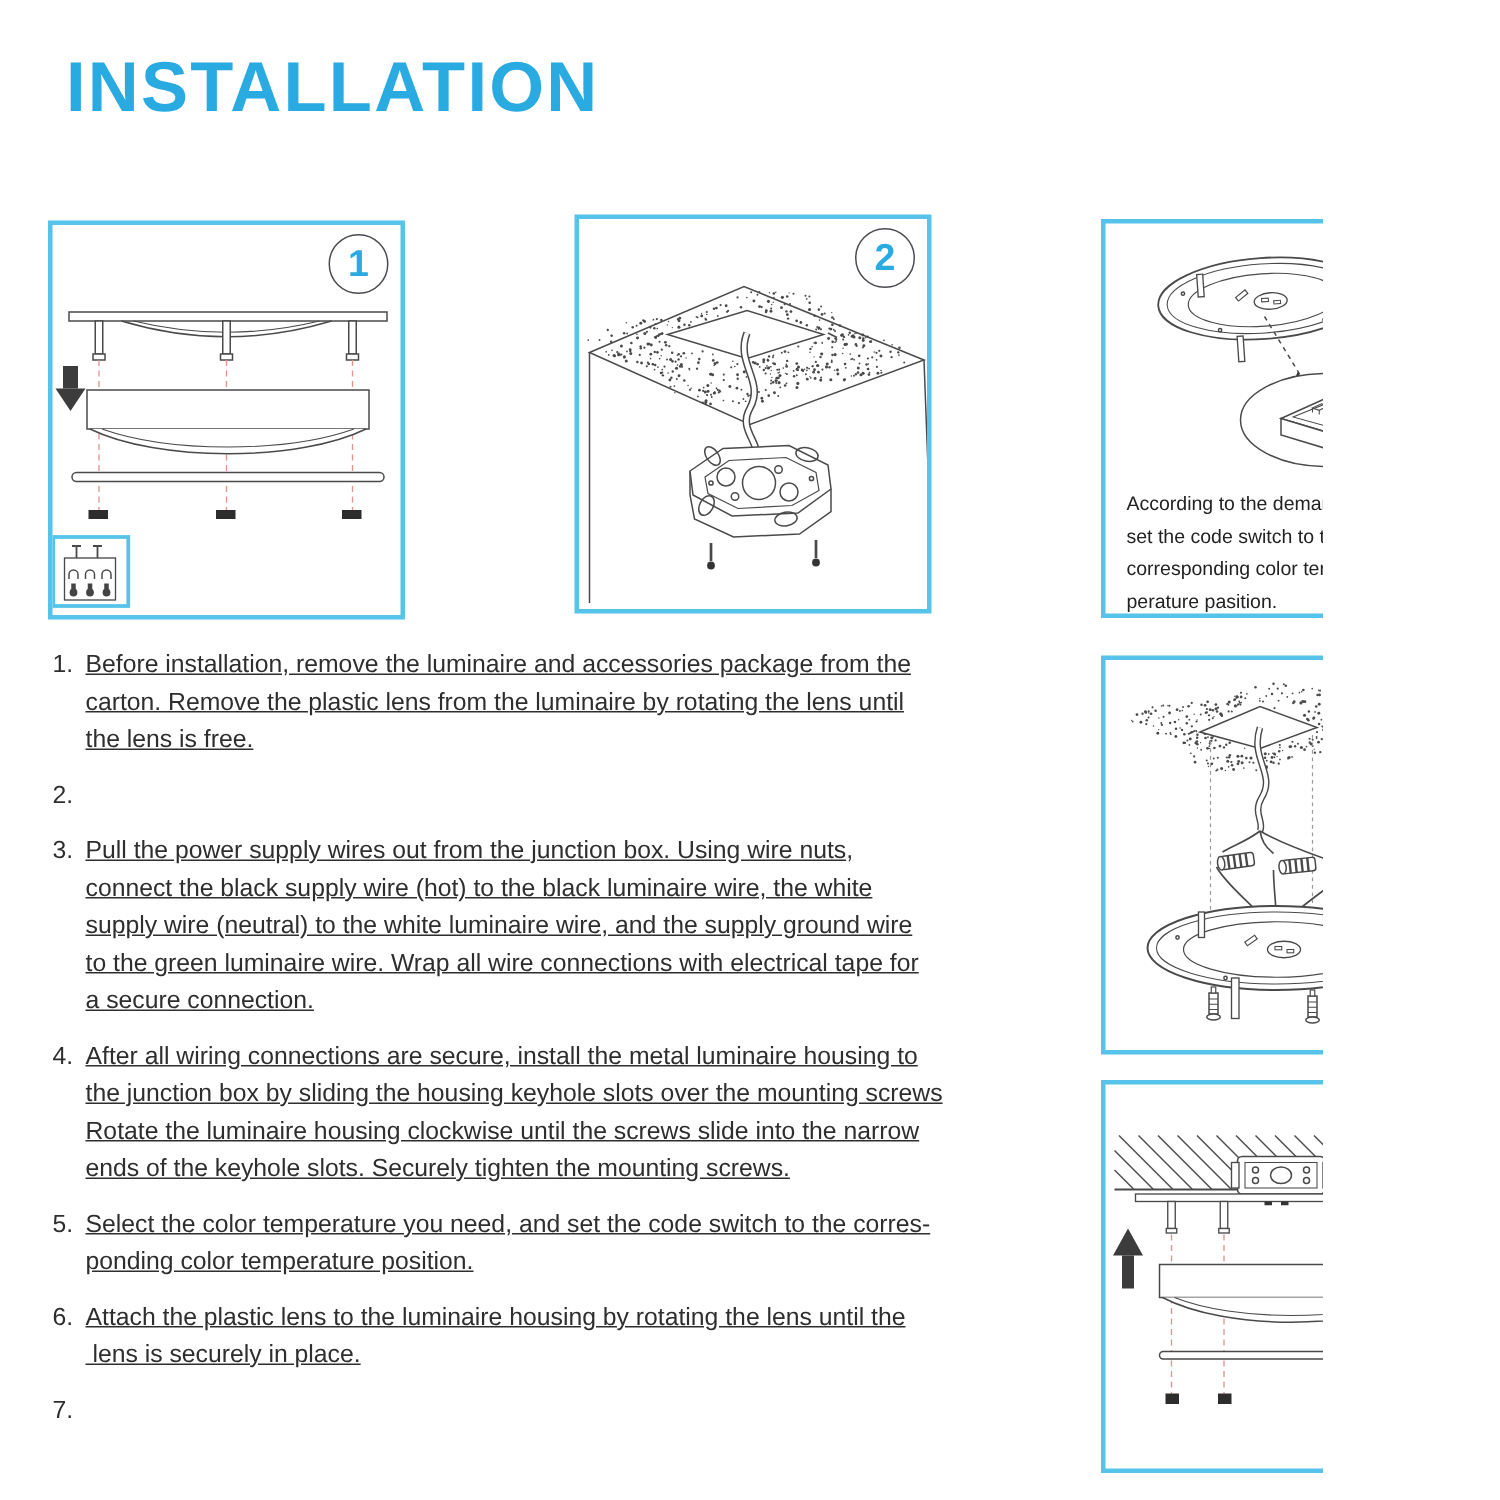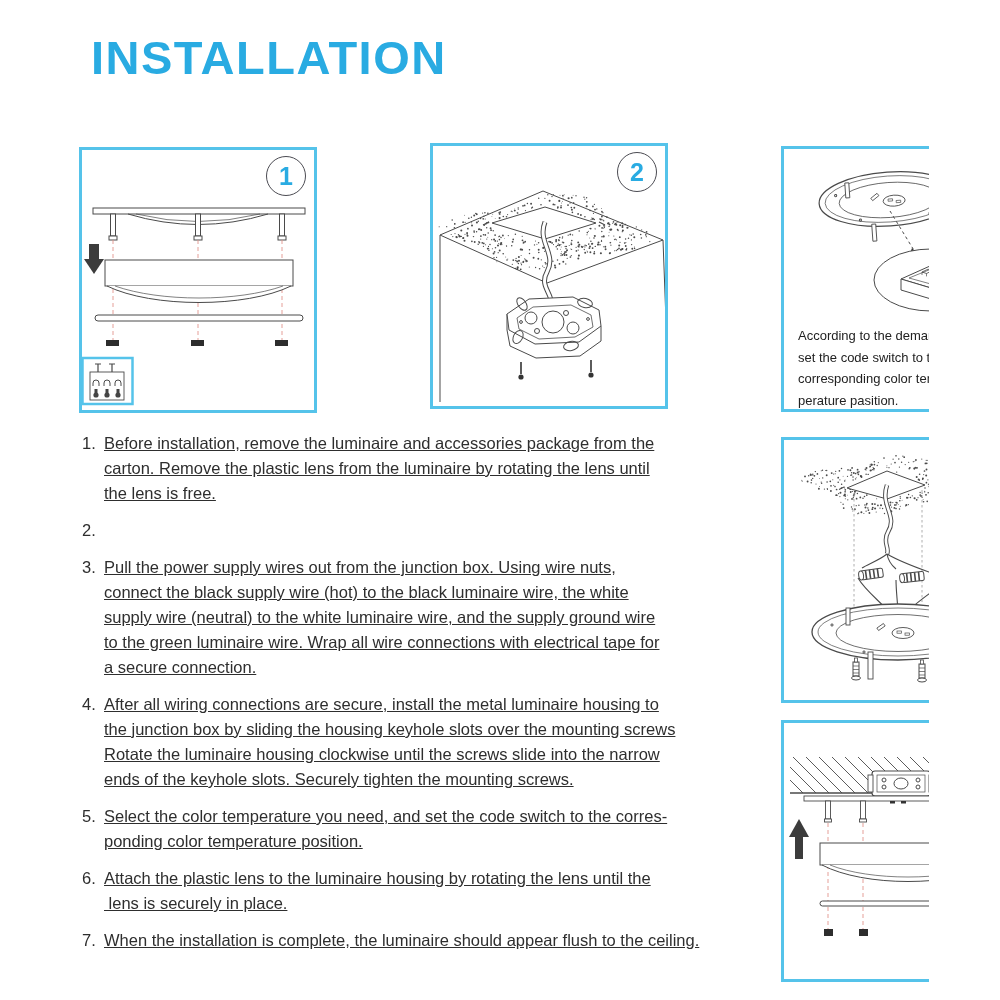--- a/index.html
+++ b/index.html
@@ -4,21 +4,21 @@
 <style>
   :root{
     --accent:#29ABE2;
     --panel-border:#55C3EA;
     --ink:#2e2e2e;
     --line:#4a4a4a;
     --guide:#e2948c;
   }
   *{margin:0;padding:0;box-sizing:border-box;}
   body{font-family:"Liberation Sans",sans-serif;background:#fff;}
-  .page{position:relative;width:882px;height:1000px;background:#fff;overflow:hidden;margin-left:47px;}
+  .page{position:relative;width:882px;height:1000px;background:#fff;overflow:hidden;}
 
   .title{position:absolute;left:44px;top:30px;font-size:47px;font-weight:bold;
          letter-spacing:1.5px;color:var(--accent);}
   .subtitle{position:absolute;left:45px;top:96px;font-size:19px;color:#4d4d4d;
             letter-spacing:0.8px;}
 
   .panel{position:absolute;border:3px solid var(--panel-border);background:#fff;}
   .p1{left:32px;top:147px;width:238px;height:266px;}
   .p2{left:383px;top:143px;width:238px;height:266px;}
   .p3{left:734px;top:146px;width:233px;height:266px;}
@@ -1150,17 +1150,16 @@
       <span class="txt">Select the color temperature you need, and set the code switch to the corres-
 ponding color temperature position.</span>
     </div>
     <div class="step">
       <span class="num">6.</span>
       <span class="txt">Attach the plastic lens to the luminaire housing by rotating the lens until the
  lens is securely in place.</span>
     </div>
     <div class="step">
       <span class="num">7.</span>
-      <span class="txt">When the installation is complete, the luminaire should appear flush to the ceiling.</span>
     </div>
   </div>
 
 </div>
 
 </body></html>

